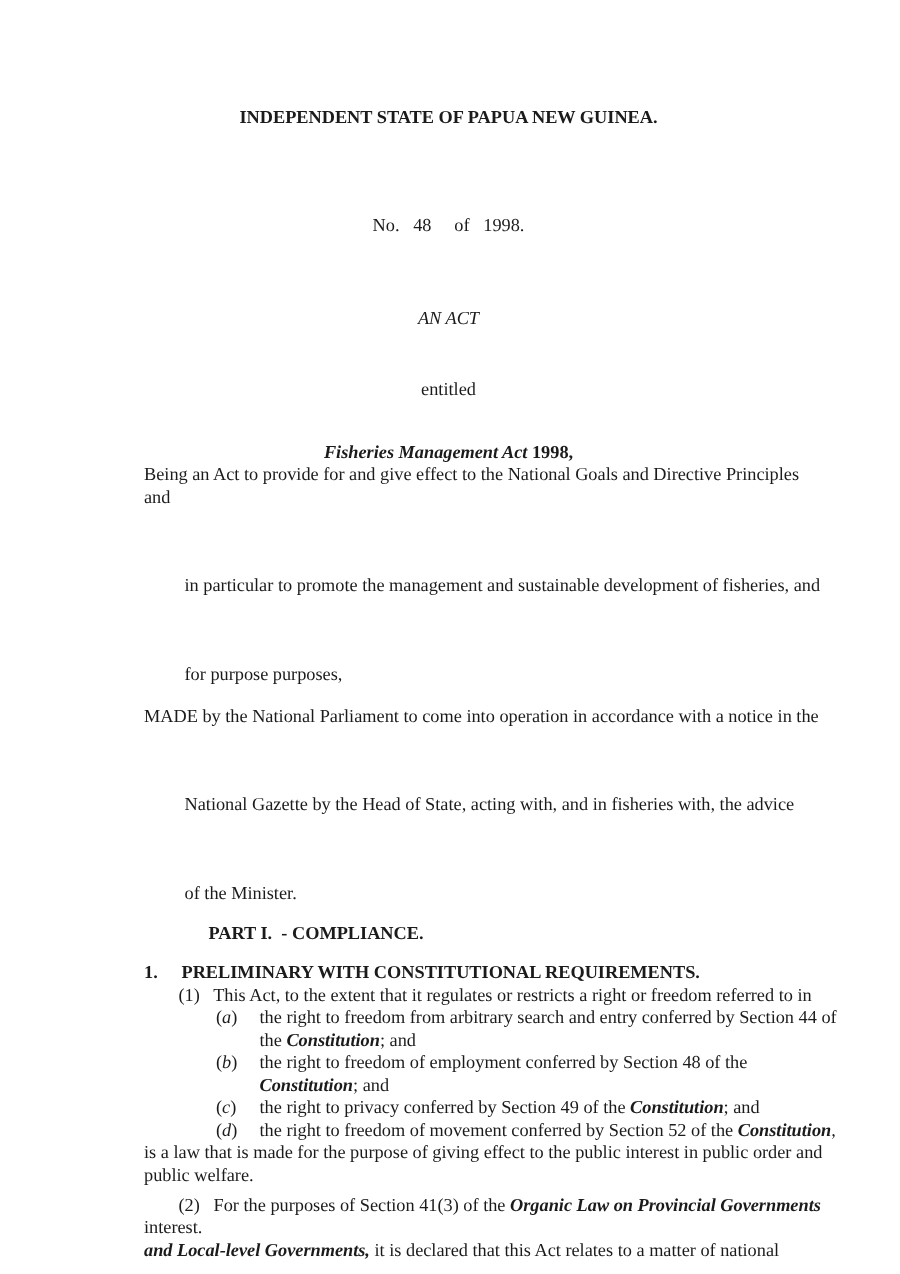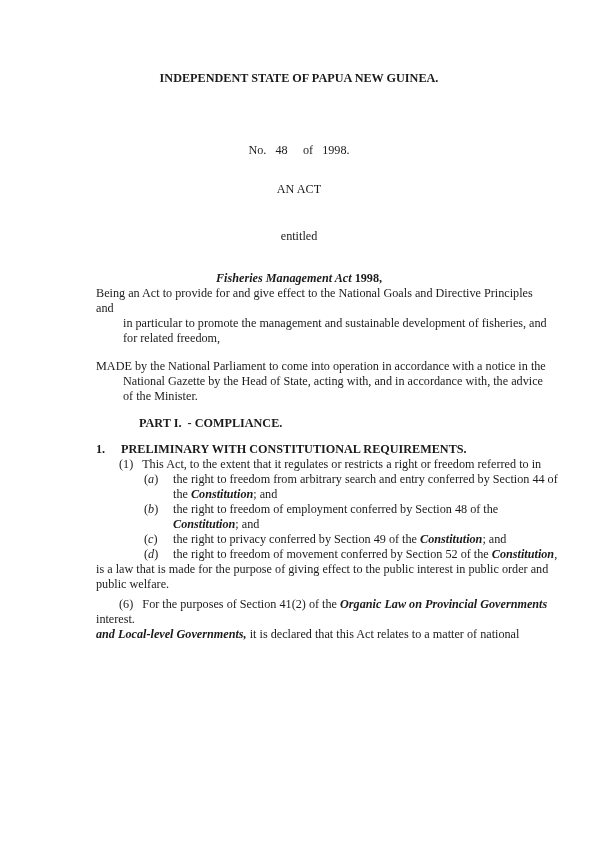--- a/index.html
+++ b/index.html
@@ -9,30 +9,30 @@
     position:relative;overflow:hidden;margin:0 auto;
   }
   .content{padding:0 74px 0 72px;}
   .ln{font-size:12.2px;line-height:15px;white-space:pre;}
   .c{text-align:center;}
   .b{font-weight:700;}
   .s-b{font-weight:700;}
   .s-i{font-style:italic;}
   .s-bi{font-weight:700;font-style:italic;}
   .ind1{padding-left:23px;text-align:center;}
-  .ind2{padding-left:27px;}
+  .ind2{padding-left:27px;margin-top:44px;}
   .part{padding-left:43px;font-weight:700;}
   .sec-head{display:flex;font-weight:700;}
   .sec-num{width:25px;flex:none;}
   .sub{display:flex;padding-left:48px;}
   .sub-label{width:29px;flex:none;}
   .sub-body{flex:1;}
   .mt-title{margin-top:71px;}
   .mt-no{margin-top:57px;}
-  .mt-anact{margin-top:24px;}
+  .mt-anact{margin-top:47px;font-style:italic;}
   .mt-entitled{margin-top:32px;}
   .mt-acttitle{margin-top:27px;}
   .mt-being{}
   .mt-made{margin-top:13px;}
   .mt-part{margin-top:12px;}
   .mt-sec{margin-top:11px;}
   .mt-sub2{margin-top:5px;}
 </style>
 </head>
 <body>
@@ -47,26 +47,26 @@
     <div class="ln c mt-anact">AN ACT</div>
 
     <div class="ln c mt-entitled">entitled</div>
 
     <div class="ln c mt-acttitle"><span class="s-bi">Fisheries Management Act </span><span class="s-b">1998,</span></div>
 
     <div>
       <div class="ln mt-being"><span>Being an Act to provide for and give effect to the National Goals and Directive Principles</span></div>
       <div class="ln"><span>and</span></div>
       <div class="ln ind2"><span>in particular to promote the management and sustainable development of fisheries, and</span></div>
-      <div class="ln ind2"><span>for related freedom,</span></div>
+      <div class="ln ind2"><span>for purpose purposes,</span></div>
     </div>
 
     <div>
       <div class="ln mt-made"><span>MADE by the National Parliament to come into operation in accordance with a notice in the</span></div>
-      <div class="ln ind2"><span>National Gazette by the Head of State, acting with, and in accordance with, the advice</span></div>
+      <div class="ln ind2"><span>National Gazette by the Head of State, acting with, and in fisheries with, the advice</span></div>
       <div class="ln ind2"><span>of the Minister.</span></div>
     </div>
 
     <div class="ln part mt-part">PART I.  - COMPLIANCE.</div>
 
     <div class="ln sec-head mt-sec">
       <span class="sec-num">1.</span>
       <span>PRELIMINARY WITH CONSTITUTIONAL REQUIREMENTS.</span>
     </div>
 
@@ -101,19 +101,19 @@
         <span class="sub-body">
           <span class="ln" style="display:block"><span>the right to freedom of movement conferred by Section 52 of the </span><span class="s-bi">Constitution</span><span>,</span></span>
         </span>
       </div>
 
       <div class="ln"><span>is a law that is made for the purpose of giving effect to the public interest in public order and</span></div>
       <div class="ln"><span>public welfare.</span></div>
     </div>
 
     <div>
-      <div class="ln ind1 mt-sub2"><span>(6)   For the purposes of Section 41(2) of the </span><span class="s-bi">Organic Law on Provincial Governments</span></div>
+      <div class="ln ind1 mt-sub2"><span>(2)   For the purposes of Section 41(3) of the </span><span class="s-bi">Organic Law on Provincial Governments</span></div>
       <div class="ln"><span>interest.</span></div>
       <div class="ln"><span class="s-bi">and Local-level Governments,</span><span> it is declared that this Act relates to a matter of national</span></div>
     </div>
 
   </div>
 </div>
 
 </body></html>

